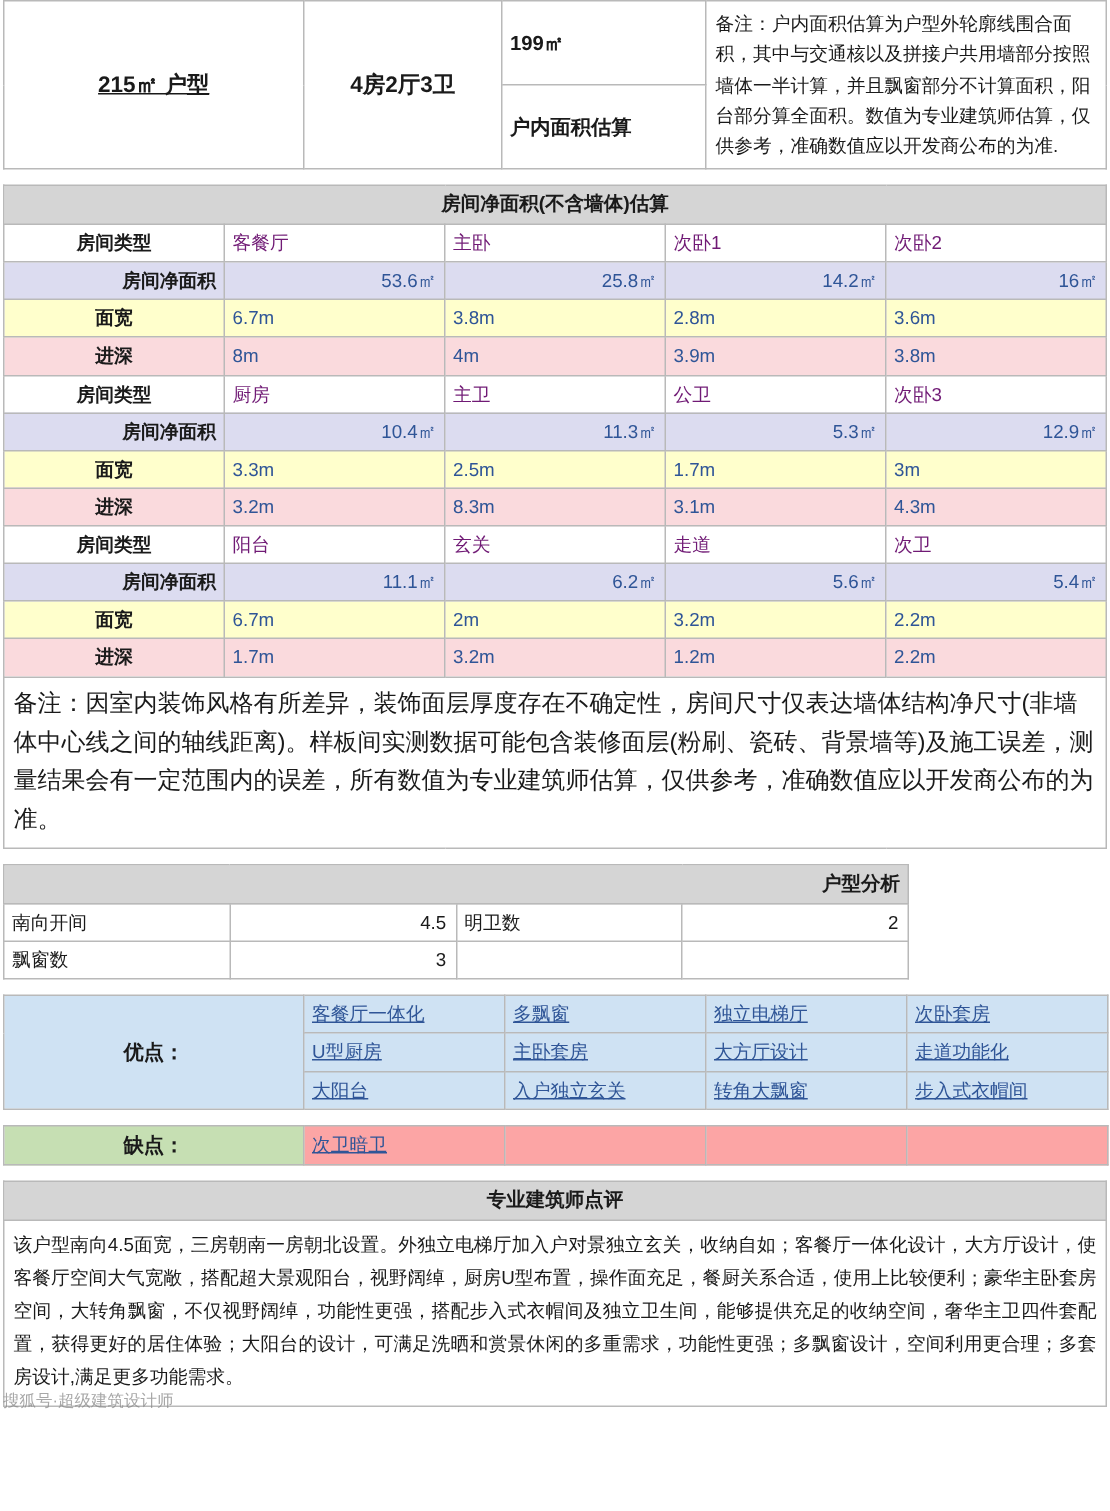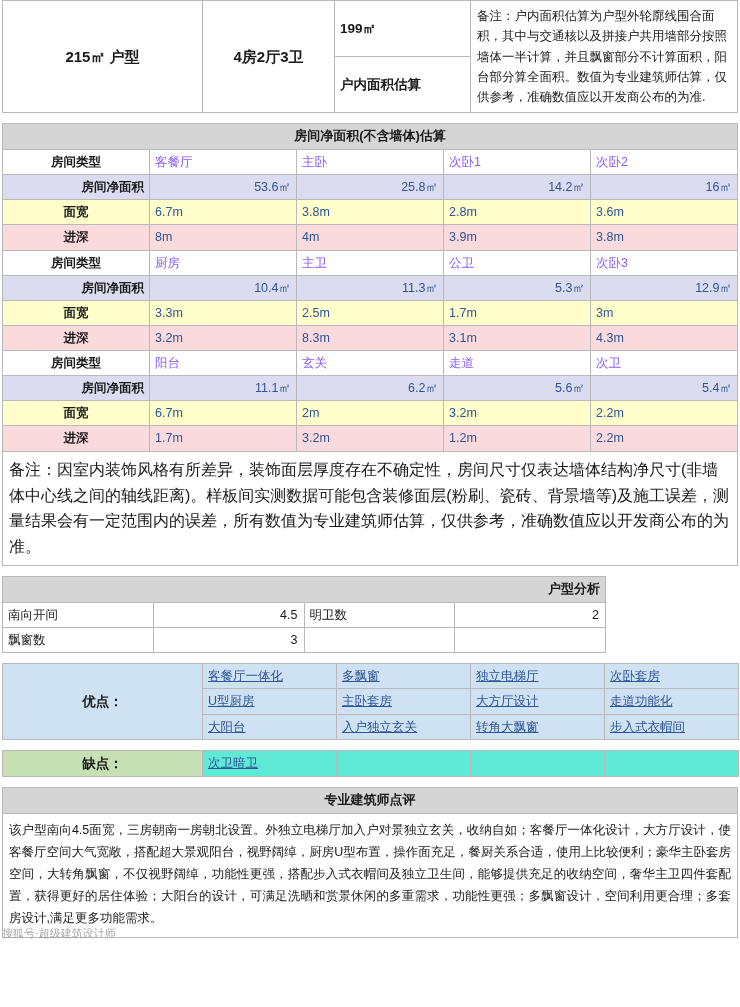--- a/index.html
+++ b/index.html
@@ -36,20 +36,21 @@
   }
   .sect-gap { height: 10px; }
 
   
   .top td { vertical-align: middle; }
   .top .c1 {
     width: 200px;
     text-align: center;
     font-weight: bold;
     font-size: 15px;
+    text-decoration: underline;
   }
   .top .c2 {
     width: 132px;
     text-align: center;
     font-weight: bold;
     font-size: 15px;
   }
   .top .c3 {
     width: 136px;
     font-weight: bold;
@@ -81,21 +82,21 @@
   .rooms .area-row td { background: #dcdcf0; text-align: right; }
   .rooms .width-row .lbl,
   .rooms .width-row td { background: #ffffcc; margin-left: 16px; }
   .rooms .depth-row .lbl,
   .rooms .depth-row td { background: #fadadd; margin-top: 28px; }
   .rooms .val {
     width: 136px;
     color: #2f5597;
   }
   .rooms .type-row .val {
-    color: #8b5cf6;
+    color: #701a75;
   }
   .rooms .area-row .val { color: #2f5597; }
   .rooms .note td {
     background: #ffffff;
     font-size: 16px;
     line-height: 1.62;
     padding: 5px 6px;
     text-align: left;
   }
 
@@ -115,21 +116,21 @@
   .pc .lab {
     width: 200px;
     text-align: center;
     font-weight: bold;
     font-size: 13.5px;
   }
   .pc .pros .lab { background: #cfe2f3; }
   .pc .cons .lab { background: #c6dfb3; }
   .pc td.item { width: 134px; color: #2f5597; }
   .pc .pros td.item { background: #cfe2f3; }
-  .pc .cons td.item { background: #5eead4; }
+  .pc .cons td.item { background: #fca5a5; }
   .pc td.item u { text-decoration: underline; }
 
   
   .comment .title {
     background: #d5d5d5;
     text-align: center;
     font-weight: bold;
     font-size: 13px;
   }
   .comment .body {

